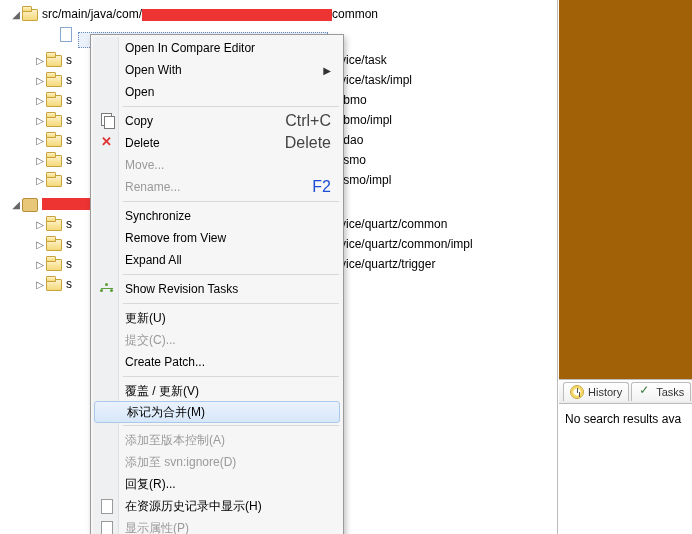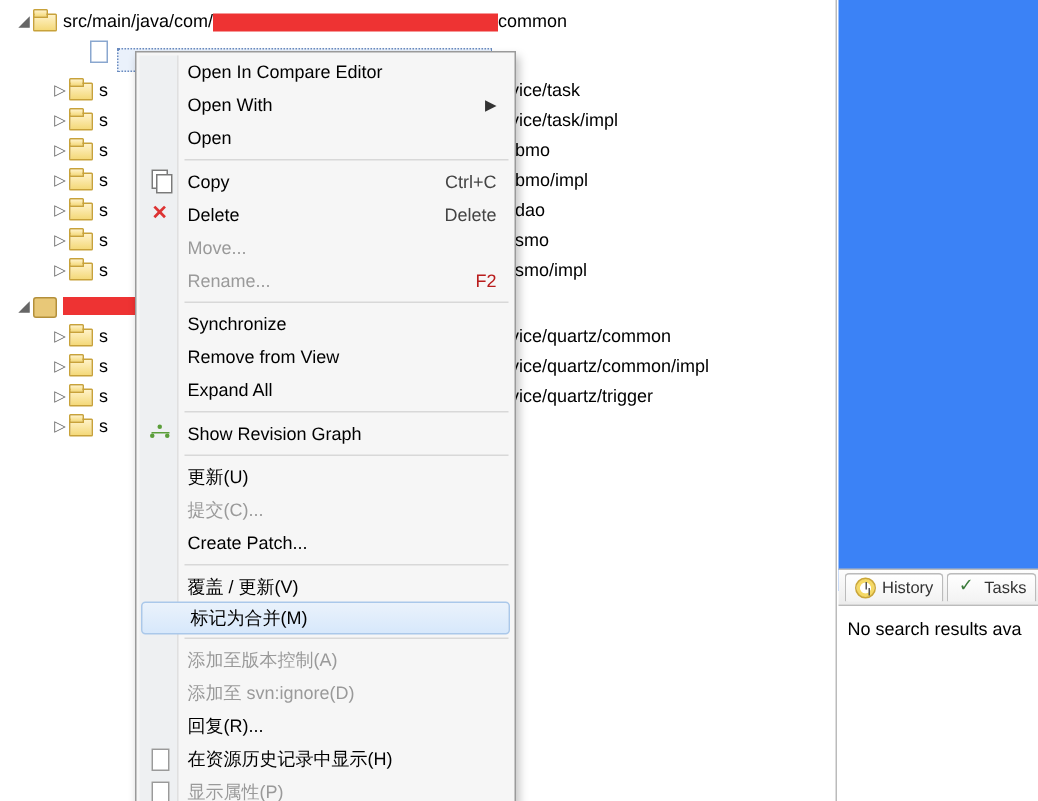--- a/index.html
+++ b/index.html
@@ -18,21 +18,21 @@
     position: absolute;
     left: 0; top: 0;
     width: 558px; height: 534px;
     background: #fff;
     border-right: 1px solid #bbb;
   }
   .right-panel {
     position: absolute;
     left: 559px; top: 0;
     width: 133px; height: 394px;
-    background: #3b82f6;
+    background: #a16207;
   }
   .right-blank {
     height: 380px;
     border-bottom: 1px solid #bbb;
   }
   .tabs-row {
     display: flex;
     align-items: center;
     height: 24px;
     border-bottom: 1px solid #bbb;
@@ -164,23 +164,23 @@
   .mi.disabled { color:#9a9a9a; }
   .mi.highlight {
     background: linear-gradient(#eaf2fb,#d7e8fb);
     border:1px solid #aac8ea;
     border-radius:3px;
     margin: -1px 1px;
   }
   .mi .shortcut {
     margin-left:auto;
     color:#444;
-    font-size:12px;
-  }
-  .mi.disabled .shortcut { color:#b91c1c; }
+    font-size:16px;
+  }
+  .mi.disabled .shortcut { color:#1d4ed8; }
   .mi .sub {
     margin-left:auto;
     color:#333;
     font-size:10px;
   }
   .sep {
     height:1px;
     margin:3px 2px 3px 30px;
     background:#d8d8d8;
   }
@@ -350,21 +350,21 @@
       </div>
     <div class="mi">
         <span>Remove from View</span>
       </div>
     <div class="mi">
         <span>Expand All</span>
       </div>
     <div class="sep"></div>
     <div class="mi">
         <span class="icon graph"></span>
-        <span>Show Revision Graph</span>
+        <span>Show Revision Tasks</span>
       </div>
     <div class="sep"></div>
     <div class="mi">
         <span>更新(U)</span>
       </div>
     <div class="mi disabled">
         <span>提交(C)...</span>
       </div>
     <div class="mi">
         <span>Create Patch...</span>

